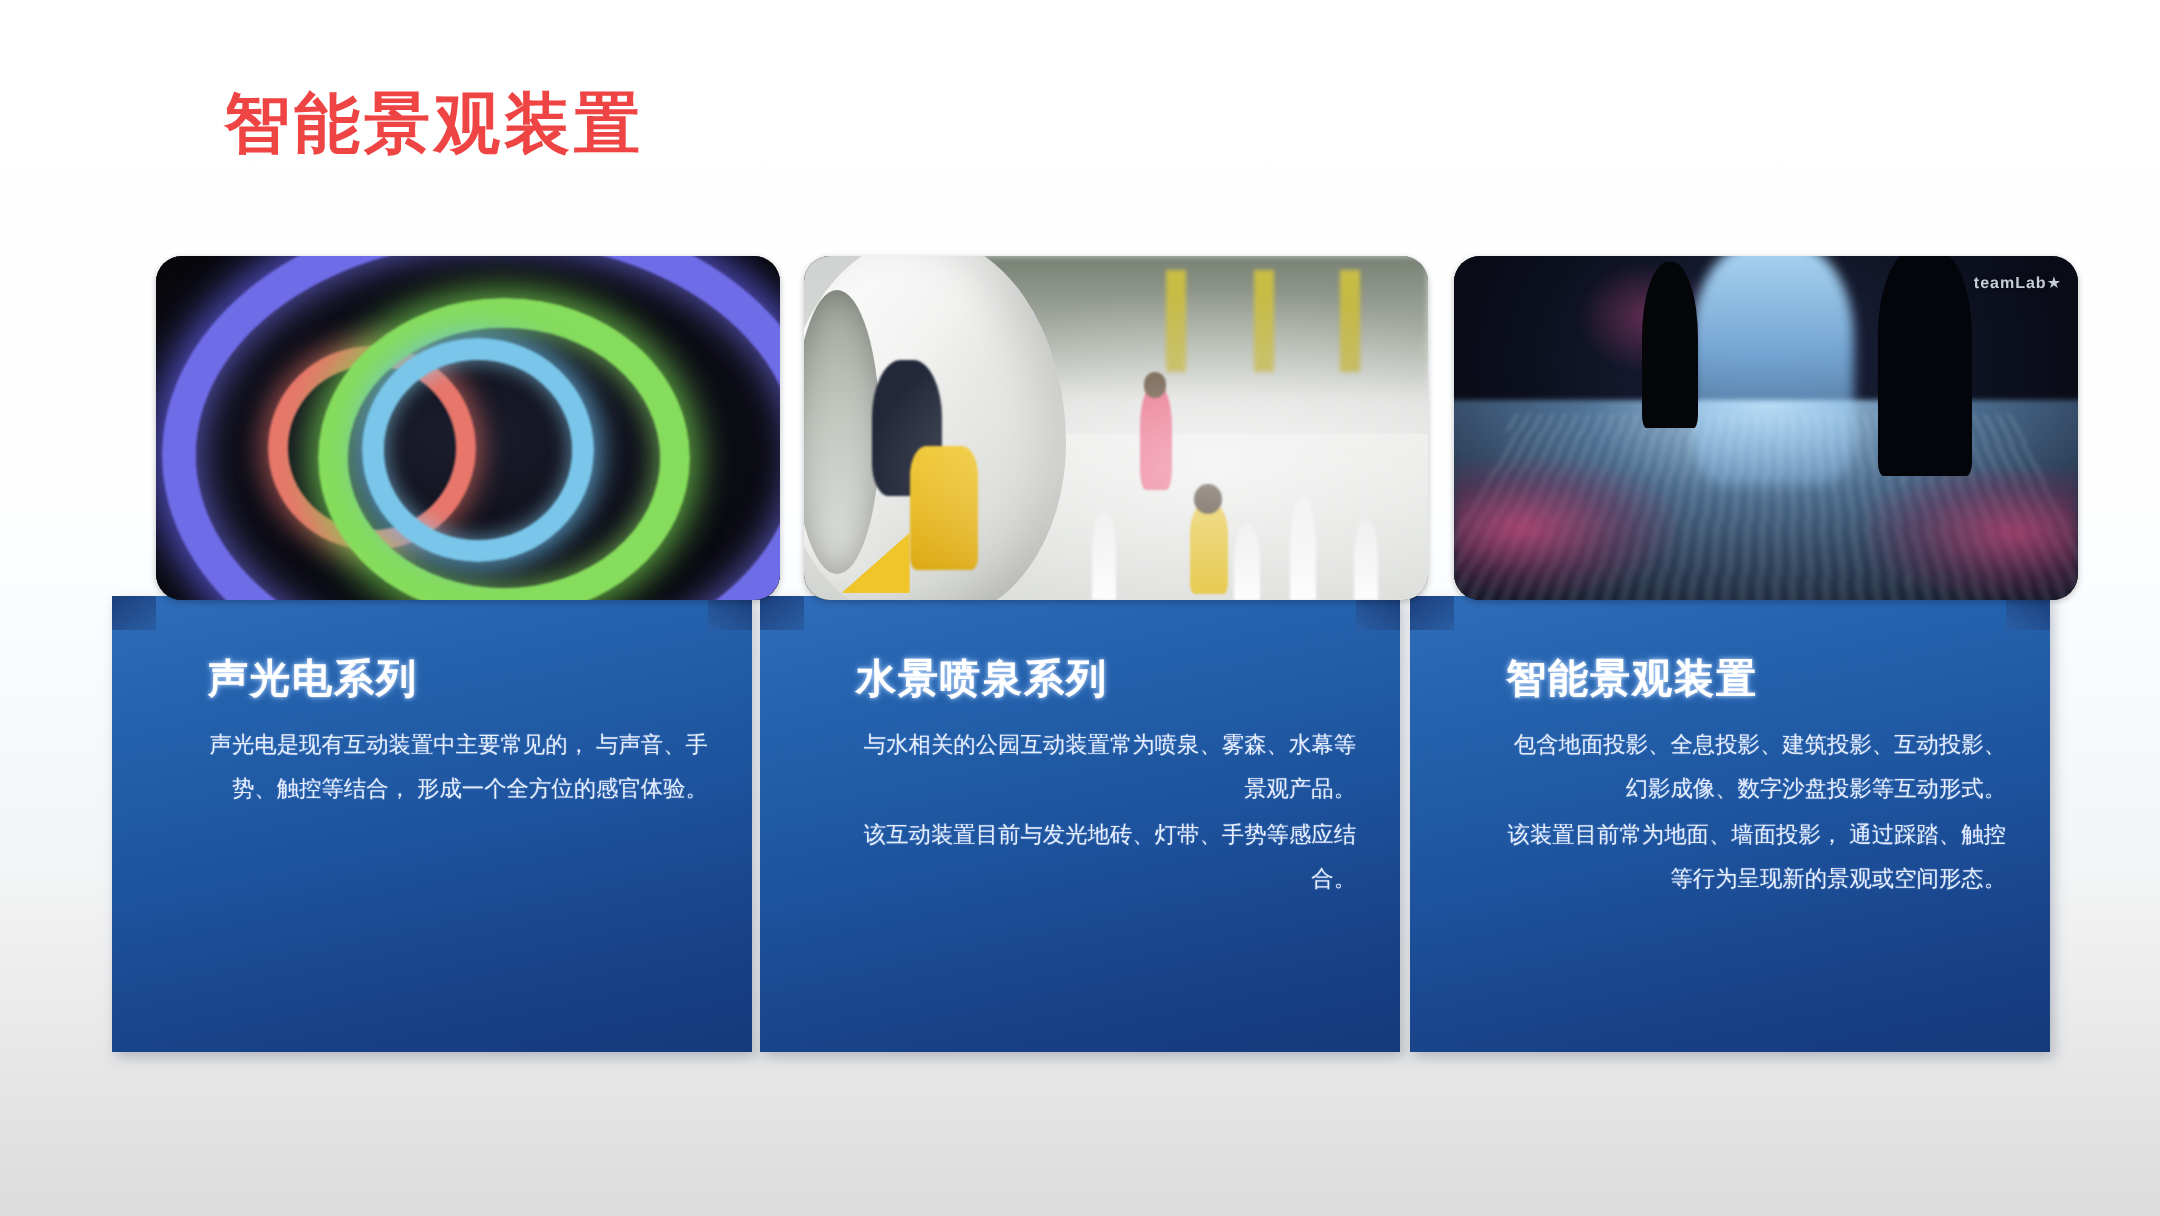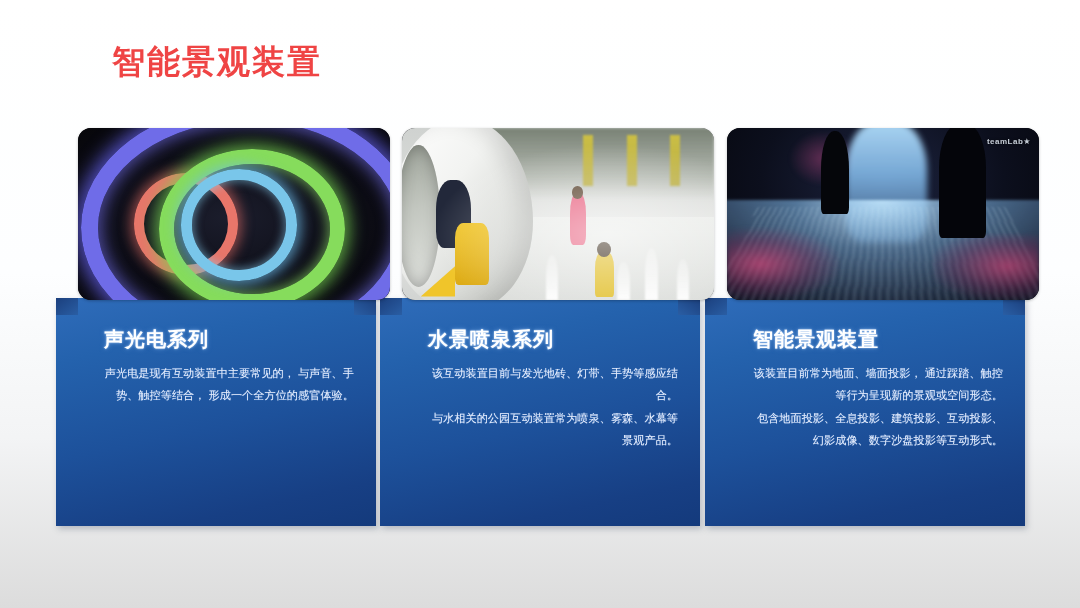--- a/index.html
+++ b/index.html
@@ -382,22 +382,22 @@
       <div class="wp-yellow-fin"></div>
       <div class="wp-person-dark"></div>
       <div class="wp-yellow-seat"></div>
       <div class="wp-mist"></div>
     </div>
     <div class="card-panel">
       <div class="fold-left"></div>
       <div class="fold-right"></div>
       <div class="card-heading">水景喷泉系列</div>
       <div class="card-body">
+        <p>与水相关的公园互动装置常为喷泉、雾森、水幕等 景观产品。</p>
         <p>该互动装置目前与发光地砖、灯带、手势等感应结合。</p>
-        <p>与水相关的公园互动装置常为喷泉、雾森、水幕等 景观产品。</p>
       </div>
     </div>
   </div>
 
   <div class="card card-3">
     <div class="card-photo">
       <div class="ph tl-bg"></div>
       <div class="tl-petals-top"></div>
       <div class="tl-fall"></div>
       <div class="tl-floor"></div>
@@ -406,19 +406,19 @@
       <div class="tl-petals-r"></div>
       <div class="tl-fig-1"></div>
       <div class="tl-fig-2"></div>
       <div class="tl-watermark">teamLab★</div>
     </div>
     <div class="card-panel">
       <div class="fold-left"></div>
       <div class="fold-right"></div>
       <div class="card-heading">智能景观装置</div>
       <div class="card-body">
+        <p>包含地面投影、全息投影、建筑投影、互动投影、幻影成像、数字沙盘投影等互动形式。</p>
         <p>该装置目前常为地面、墙面投影，  通过踩踏、触控等行为呈现新的景观或空间形态。</p>
-        <p>包含地面投影、全息投影、建筑投影、互动投影、幻影成像、数字沙盘投影等互动形式。</p>
       </div>
     </div>
   </div>
 
 </div>
 
 </body></html>

